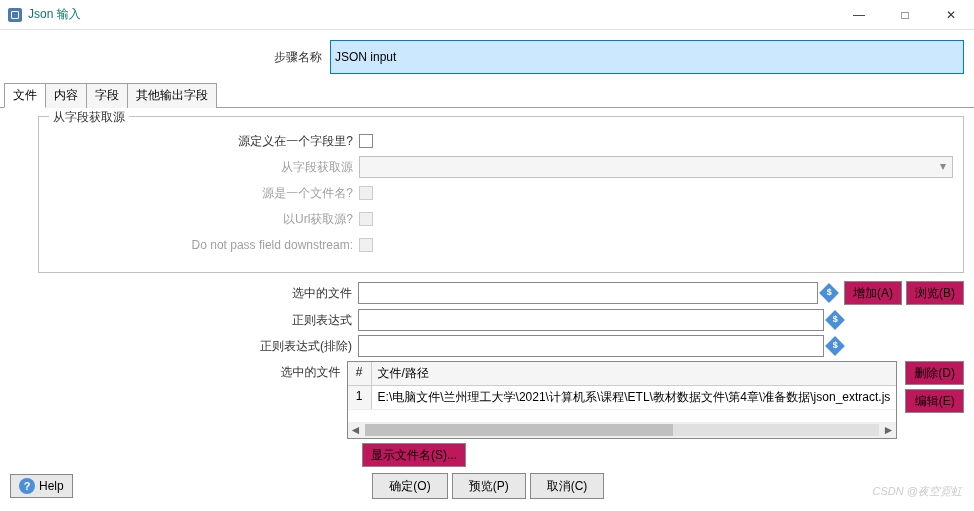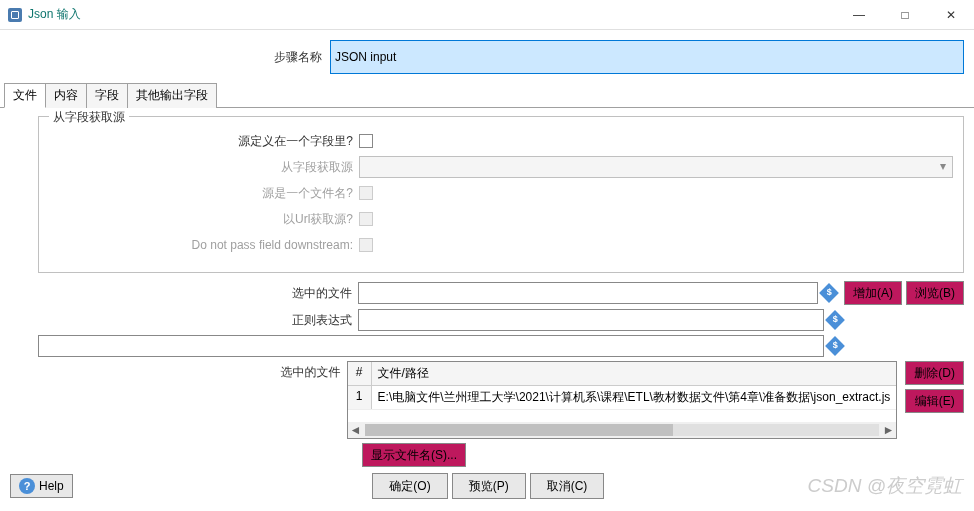--- a/index.html
+++ b/index.html
@@ -49,21 +49,21 @@
 .grid-scroll .thumb { position: absolute; left: 0; width: 60%; height: 100%; background: #c0c0c0; }
 .side-btns { display: flex; flex-direction: column; gap: 4px; }
 .selected-files-row { display: flex; margin-bottom: 4px; }
 .selected-files-row .form-label { width: 320px; text-align: right; padding-right: 6px; padding-top: 3px; }
 .selected-files-row .grid-side { flex: 1; display: flex; }
 .bottom-bar { position: absolute; bottom: 12px; left: 0; right: 0; display: flex; align-items: center; padding: 0 10px; }
 .help-btn { display: flex; align-items: center; gap: 4px; border: 1px solid #888; background: #e8e8e8; padding: 3px 8px; cursor: pointer; }
 .help-icon { width: 16px; height: 16px; border-radius: 50%; background: #4a8fd8; color: #fff; display: flex; align-items: center; justify-content: center; font-weight: bold; font-size: 11px; }
 .center-btns { flex: 1; display: flex; justify-content: center; gap: 4px; }
 .center-btns button { height: 26px; padding: 0 16px; border: 1px solid #888; background: #e8e8e8; cursor: pointer; }
-.watermark { position: absolute; right: 12px; bottom: 12px; color: #ccc; font-size: 19px; font-style: italic; pointer-events: none; }
+.watermark { position: absolute; right: 12px; bottom: 12px; color: #ccc; font-size: 11px; font-style: italic; pointer-events: none; }
 .show-filename-row { margin-left: 320px; margin-top: 4px; }
 </style>
 </head>
 <body>
 
 <div class="titlebar">
   <div class="icon"></div>
   <div class="title">Json 输入</div>
   <div class="win-btns">
     <div class="win-btn">—</div>
@@ -124,20 +124,21 @@
 
   <div class="row-with-btn">
     <div class="form-label">正则表达式</div>
     <div class="input-wrap" style="margin-right: 118px;">
       <input class="text-input" style="">
       <div class="diamond"></div>
     </div>
   </div>
 
   <div class="row-with-btn">
+    <div class="form-label">正则表达式(排除)</div>
     <div class="input-wrap" style="margin-right: 118px;">
       <input class="text-input" style="">
       <div class="diamond"></div>
     </div>
   </div>
 
   <div class="selected-files-row">
     <div class="form-label">选中的文件</div>
     <div class="grid-side">
       <div class="grid-area">

